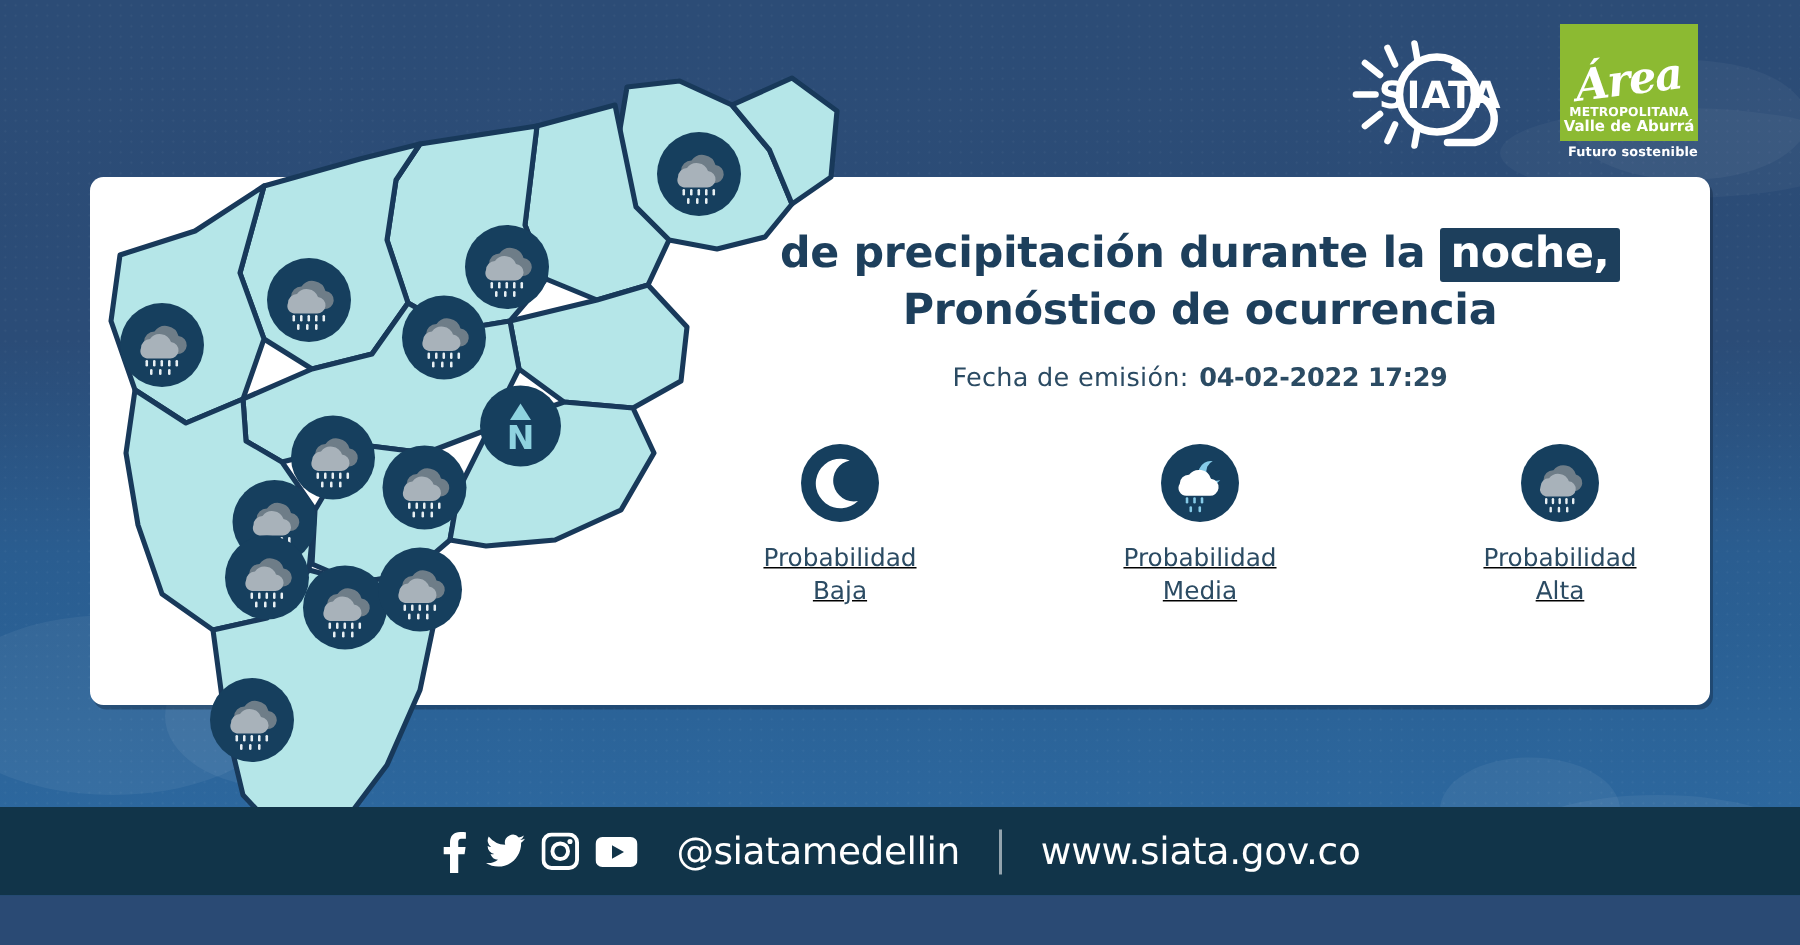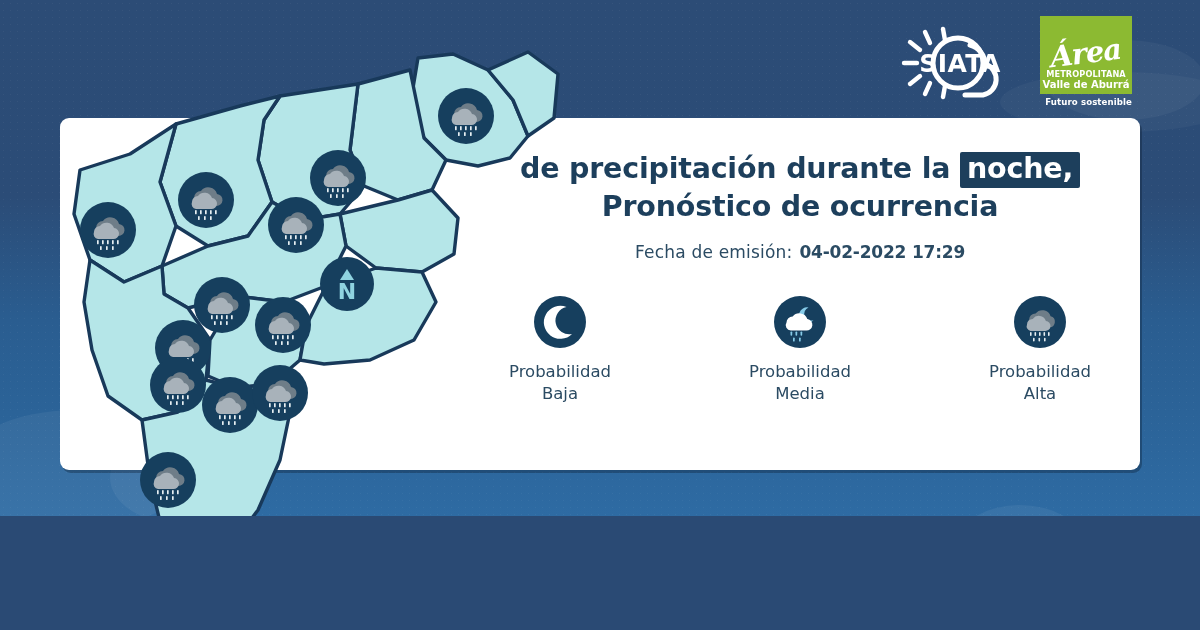--- a/index.html
+++ b/index.html
@@ -1,21 +1,21 @@
 <!DOCTYPE html>
 <html><head>
 <meta charset="utf-8">
 <style>
   html,body{margin:0;padding:0;}
   body{
     width:1200px;height:630px;overflow:hidden;
     font-family:"DejaVu Sans", sans-serif;
     background:#2a4a74;
   }
-  #canvas{position:relative;width:1200px;height:516px;overflow:hidden;}
+  #canvas{position:relative;width:1200px;height:597px;overflow:hidden;}
 
   
   .bg-sky{
     position:absolute;inset:0;
     background:linear-gradient(180deg,#2c4c76 0%,#2b4c77 38%,#2a5d90 62%,#2b6398 80%,#2e6ba3 100%);
   }
   .bg-noise{
     position:absolute;inset:0;opacity:.10;
     background-image:radial-gradient(rgba(255,255,255,.45) .6px, transparent .7px);
     background-size:7px 7px;
@@ -78,21 +78,21 @@
   .date-row{
     margin-top:16px;color:#2b4b63;
     display:flex;align-items:baseline;justify-content:center;gap:7px;
   }
   .date-label{font-size:17px;font-weight:400;letter-spacing:.2px;}
   .date-value{font-size:17px;font-weight:700;letter-spacing:-.2px;}
 
   .legend{
     margin-top:34px;display:flex;justify-content:center;gap:90px;
   }
-  .legend-item{display:flex;flex-direction:column;align-items:center;width:150px;}
+  .legend-item{display:flex;flex-direction:column;align-items:center;width:150px;text-decoration:underline;}
   .legend-icon{width:52px;height:52px;}
   .legend-icon svg{display:block;}
   .legend-text{
     margin-top:13px;text-align:center;color:#2b4b63;
     font-size:16.5px;line-height:1.35;font-weight:400;
   }
 
   
   .footer{
     position:absolute;left:0;bottom:0;width:1200px;height:59px;
@@ -450,14 +450,36 @@
         </div>
         <div class="legend-text">
           <div>Probabilidad</div>
           <div>Alta</div>
         </div>
       </div>
 
     </div>
   </div>
 
+  <div class="footer">
+    <div class="social">
+      <svg width="20" height="28" viewBox="0 0 20 28">
+        <path d="M12.5 28 V15.5 H16.7 L17.4 10.6 H12.5 V7.6 c0-1.4 .4-2.4 2.4-2.4 H17.6 V.8 C17.2 .75 15.6 .6 13.7 .6 c-4 0-6.7 2.4-6.7 6.9 v3.1 H2.8 v4.9 H7 V28 z" fill="#ffffff"></path>
+      </svg>
+      <svg width="26" height="24" viewBox="0 0 26 24">
+        <path d="M26 3.1 a10.4 10.4 0 0 1 -3.1 .9 a5.4 5.4 0 0 0 2.4 -3 a10.7 10.7 0 0 1 -3.4 1.3 a5.3 5.3 0 0 0 -9.1 4.9 A15.2 15.2 0 0 1 1.8 1.6 a5.4 5.4 0 0 0 1.7 7.1 a5.3 5.3 0 0 1 -2.4 -.7 v.1 a5.3 5.3 0 0 0 4.3 5.2 a5.4 5.4 0 0 1 -2.4 .1 a5.3 5.3 0 0 0 5 3.7 A10.7 10.7 0 0 1 0 19.3 a15.1 15.1 0 0 0 8.2 2.4 c9.8 0 15.2 -8.2 15.2 -15.2 v-.7 A10.6 10.6 0 0 0 26 3.1z" fill="#ffffff"></path>
+      </svg>
+      <svg width="25" height="25" viewBox="0 0 25 25">
+        <rect x="1.3" y="1.3" width="22.4" height="22.4" rx="5.4" fill="none" stroke="#ffffff" stroke-width="2.6"></rect>
+        <circle cx="12.5" cy="12.5" r="5.2" fill="none" stroke="#ffffff" stroke-width="2.6"></circle>
+        <circle cx="19" cy="6" r="1.7" fill="#ffffff"></circle>
+      </svg>
+      <svg width="28" height="20" viewBox="0 0 28 20">
+        <rect x="0" y="0" width="28" height="20" rx="4.6" fill="#ffffff"></rect>
+        <polygon points="11,5.5 19,10 11,14.5" fill="#113449"></polygon>
+      </svg>
+    </div>
+    <div class="handle">@siatamedellin</div>
+    <div class="divider"></div>
+    <div class="site">www.siata.gov.co</div>
+  </div>
 
 </div>
 
 </body></html>

